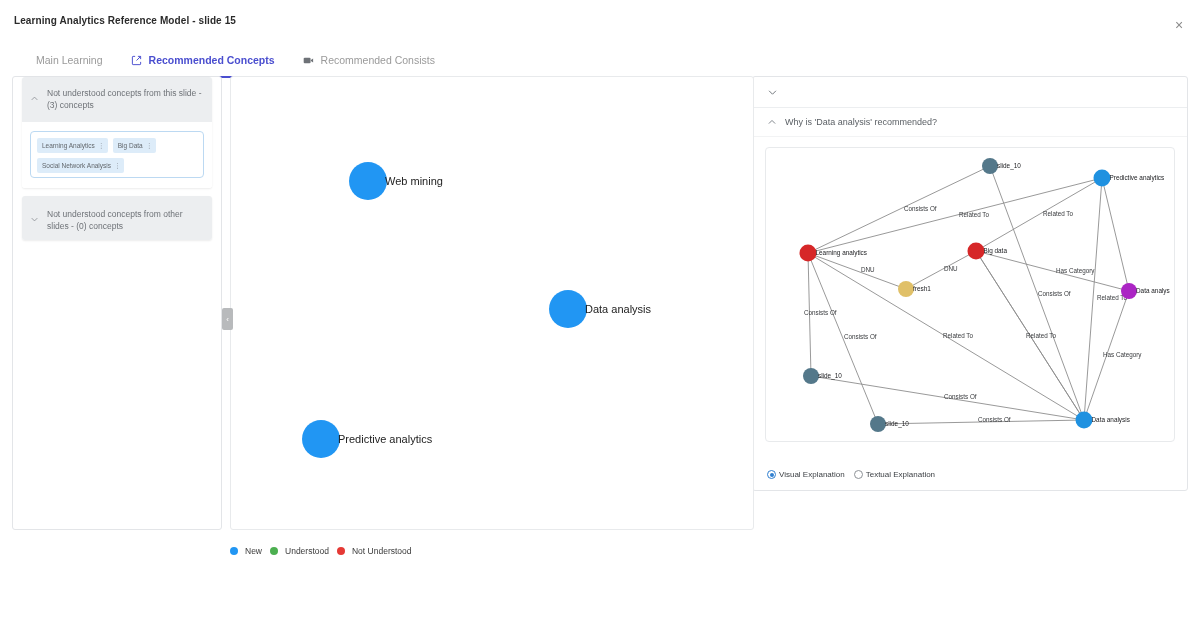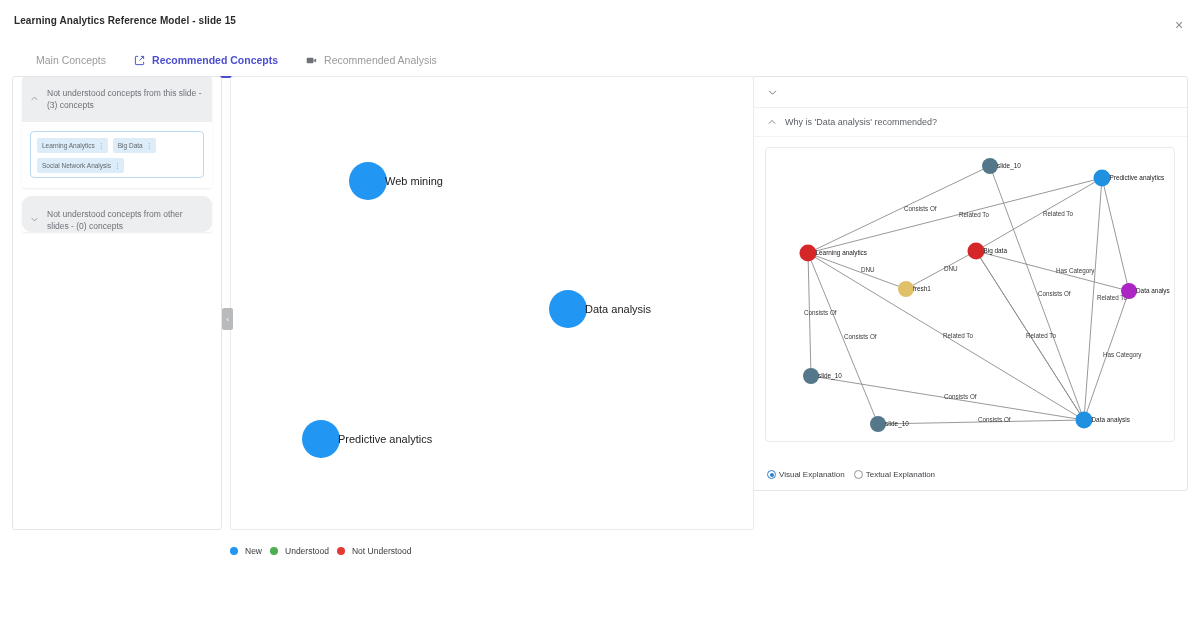--- a/index.html
+++ b/index.html
@@ -252,39 +252,39 @@
 </head>
 <body>
 
 <div id="app">
 
   <div class="window-title">Learning Analytics Reference Model - slide 15</div>
   <div class="close-btn">×</div>
 
   <div class="tabbar">
     <div class="tab">
-      <span>Main Concepts</span>
+      <span>Main Learning</span>
     </div>
     <div class="tab active">
       <span class="ico">
         <svg width="11" height="11" viewBox="0 0 16 16">
           <path d="M6 2H3a1 1 0 0 0-1 1v10a1 1 0 0 0 1 1h10a1 1 0 0 0 1-1v-3" fill="none" stroke="#4a4ecf" stroke-width="1.4"></path>
           <path d="M10 2h4v4M14 2l-6 6" fill="none" stroke="#4a4ecf" stroke-width="1.4"></path>
         </svg>
       </span>
       <span>Recommended Concepts</span>
     </div>
     <div class="tab">
       <span class="ico">
         <svg width="11" height="11" viewBox="0 0 16 16">
           <rect x="1" y="4" width="10" height="8" rx="1.6" fill="#6e7277"></rect>
           <path d="M11.5 7.2l3.2-2v5.6l-3.2-2z" fill="#6e7277"></path>
         </svg>
       </span>
-      <span>Recommended Analysis</span>
+      <span>Recommended Consists</span>
     </div>
   </div>
 
   <div class="content">
 
     <div class="panel sidebar">
 
       <div class="acc">
         <div class="acc-head">
           <span class="acc-chev">
@@ -306,21 +306,21 @@
             </div>
             <div class="chip">
               <span>Social Network Analysis</span>
               <span class="dots">⋮</span>
             </div>
           </div>
         </div>
       </div>
 
       <div class="acc">
-        <div class="acc-head" style="padding-top:12px;padding-bottom:0;border-radius:9px;">
+        <div class="acc-head" style="padding-top:12px;padding-bottom:8px;">
           <span class="acc-chev">
             <svg width="9" height="9" viewBox="0 0 16 16">
                 <path d="M3 5.5L8 10.5l5-5" fill="none" stroke="#8d9196" stroke-width="1.5"></path>
               </svg>
           </span>
           <span class="acc-label">Not understood concepts from other slides - (0) concepts</span>
         </div>
       </div>
     </div>
 

